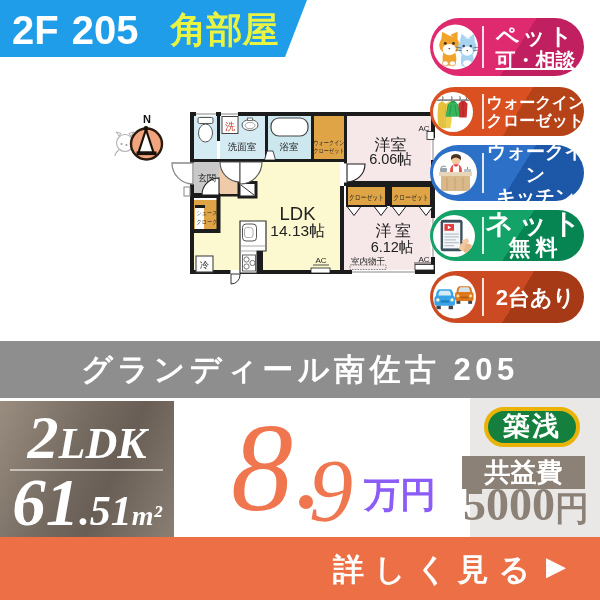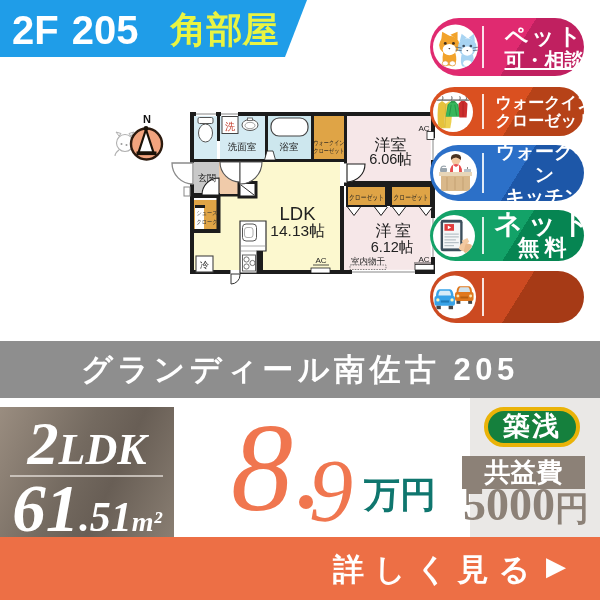--- a/index.html
+++ b/index.html
@@ -2,21 +2,21 @@
 <html><head>
 <meta charset="utf-8">
 <style>
   html,body{margin:0;padding:0;}
   body{width:600px;height:600px;position:relative;background:#fff;overflow:hidden;
        font-family:"Liberation Sans",sans-serif;}
   .abs{position:absolute;}
   .badge{position:absolute;left:430px;width:154px;border-radius:30px;}
   .bcirc{position:absolute;background:#fff;border-radius:50%;left:3px;top:50%;transform:translateY(-50%);overflow:hidden;}
   .bsep{position:absolute;width:2px;background:rgba(255,255,255,.85);}
-  .btxt{position:absolute;color:#fff;font-weight:bold;text-align:center;width:101px;left:64px;top:0;height:100%;display:flex;flex-direction:column;justify-content:center;}
+  .btxt{position:absolute;color:#fff;font-weight:bold;text-align:center;width:101px;left:55px;top:0;height:100%;display:flex;flex-direction:column;justify-content:center;}
 </style>
 </head>
 <body>
 
 <div class="abs" style="left:0;top:0;width:307px;height:57px;background:#1f9de8;clip-path:polygon(0 0,307px 0,285px 57px,0 57px);"></div>
 
 <div class="abs" style="left:12px;top:2px;height:57px;display:flex;align-items:center;font-size:40px;font-weight:bold;color:#fff;">2F<span style="margin-left:13px;">205</span><span style="color:#e9f442;margin-left:32px;font-size:36px;">角部屋</span></div>
 
 <svg class="abs" style="left:0;top:0;" width="600" height="360" viewBox="0 0 600 360" font-family="Liberation Sans, sans-serif">
 
@@ -249,34 +249,34 @@
       <text x="321" y="263" font-size="8" text-anchor="middle" fill="#222">AC</text>
       <line x1="313" y1="265" x2="329" y2="265" stroke="#222" stroke-width="0.8"></line>
       <rect x="311" y="268" width="19" height="5" fill="#fff" stroke="#1c1c1c" stroke-width="0.8"></rect>
     </g>
 </svg>
 
 <div class="abs" style="left:0;top:341px;width:600px;height:57px;background:#8e8e8e;color:#fff;font-size:31px;font-weight:bold;text-align:center;line-height:57px;letter-spacing:4.5px;">グランディール南佐古 205</div>
 
 <div class="abs" style="left:470px;top:398px;width:130px;height:139px;background:#eae8e6;"></div>
 
-<div class="abs" style="left:0;top:401px;width:174px;height:136px;background:linear-gradient(115deg,#9a8d80 0%,#746a60 42%,#685e55 62%,#8a7f73 100%);color:#fff;font-family:'Liberation Serif',serif;font-style:italic;margin-top:6px;">
+<div class="abs" style="left:0;top:401px;width:174px;height:136px;background:linear-gradient(115deg,#9a8d80 0%,#746a60 42%,#685e55 62%,#8a7f73 100%);color:#fff;font-family:'Liberation Serif',serif;font-style:italic;">
 
   <div class="abs" style="left:0;top:1px;width:174px;text-align:center;font-weight:bold;font-size:44px;"><span style="font-size:62px;">2</span>LDK</div>
 
   <div class="abs" style="left:10px;top:68px;width:153px;height:2px;background:#d8d2cc;opacity:.8;"></div>
 
   <div class="abs" style="left:0;top:63px;width:174px;text-align:center;font-weight:bold;font-size:42px;"><span style="font-size:67px;">61</span>.51<span style="font-size:28px;">m²</span></div>
 </div>
 
 <div class="abs" style="left:0;top:0;width:0;height:0;font-family:'Liberation Serif',serif;color:#f0764f;">
   <span class="abs" style="left:231px;top:407px;font-size:124px;font-style:italic;line-height:1;">8</span>
   <span class="abs" style="left:299px;top:495px;width:14px;height:14px;border-radius:50%;background:#f0764f;"></span>
   <span class="abs" style="left:309px;top:447px;font-size:88px;font-style:italic;line-height:1;">9</span>
-  <span class="abs" style="left:364px;top:471px;font-size:36px;font-weight:bold;color:#0f766e;white-space:nowrap;">万円</span>
+  <span class="abs" style="left:364px;top:471px;font-size:36px;font-weight:bold;color:#8b5cf6;white-space:nowrap;">万円</span>
 </div>
 
 <div class="abs" style="left:484px;top:407px;width:88px;height:32px;background:#15803d;border:4px solid #eab308;border-radius:22px;color:#fff;font-size:27px;font-weight:bold;text-align:center;line-height:31px;letter-spacing:2px;">築浅</div>
 
 <div class="abs" style="left:462px;top:456px;width:123px;height:33px;background:#8c8177;color:#fff;font-size:26px;font-weight:bold;text-align:center;line-height:33px;">共益費</div>
 
 <div class="abs" style="left:458px;top:478px;width:136px;text-align:center;white-space:nowrap;color:#8c8177;font-family:'Liberation Serif',serif;font-weight:bold;"><span style="font-size:46px;">5000</span><span style="font-size:34px;">円</span></div>
 
 <div class="abs" style="left:0;top:537px;width:600px;height:63px;background:#ed6f45;"></div>
 
@@ -414,14 +414,15 @@
 <rect x="1.5" y="21" width="21" height="10" rx="2" fill="#38a3e8"></rect>
 <rect x="3.5" y="31" width="4.5" height="3.5" fill="#444"></rect>
           <rect x="16" y="31" width="4.5" height="3.5" fill="#444"></rect>
 <circle cx="5" cy="25" r="1.7" fill="#f6f6c0"></circle>
           <circle cx="19.5" cy="25" r="1.7" fill="#f6f6c0"></circle>
 <rect x="8" y="25.5" width="8.5" height="2.2" fill="#1e7ab8"></rect>
 </g>
 </svg></div>
   <div class="bsep" style="left:52px;top:7px;height:38px;"></div>
   <div class="btxt">
+      <span style="font-size:22px;line-height:23px;">2台あり</span>
     </div>
 </div>
 
 </body></html>

